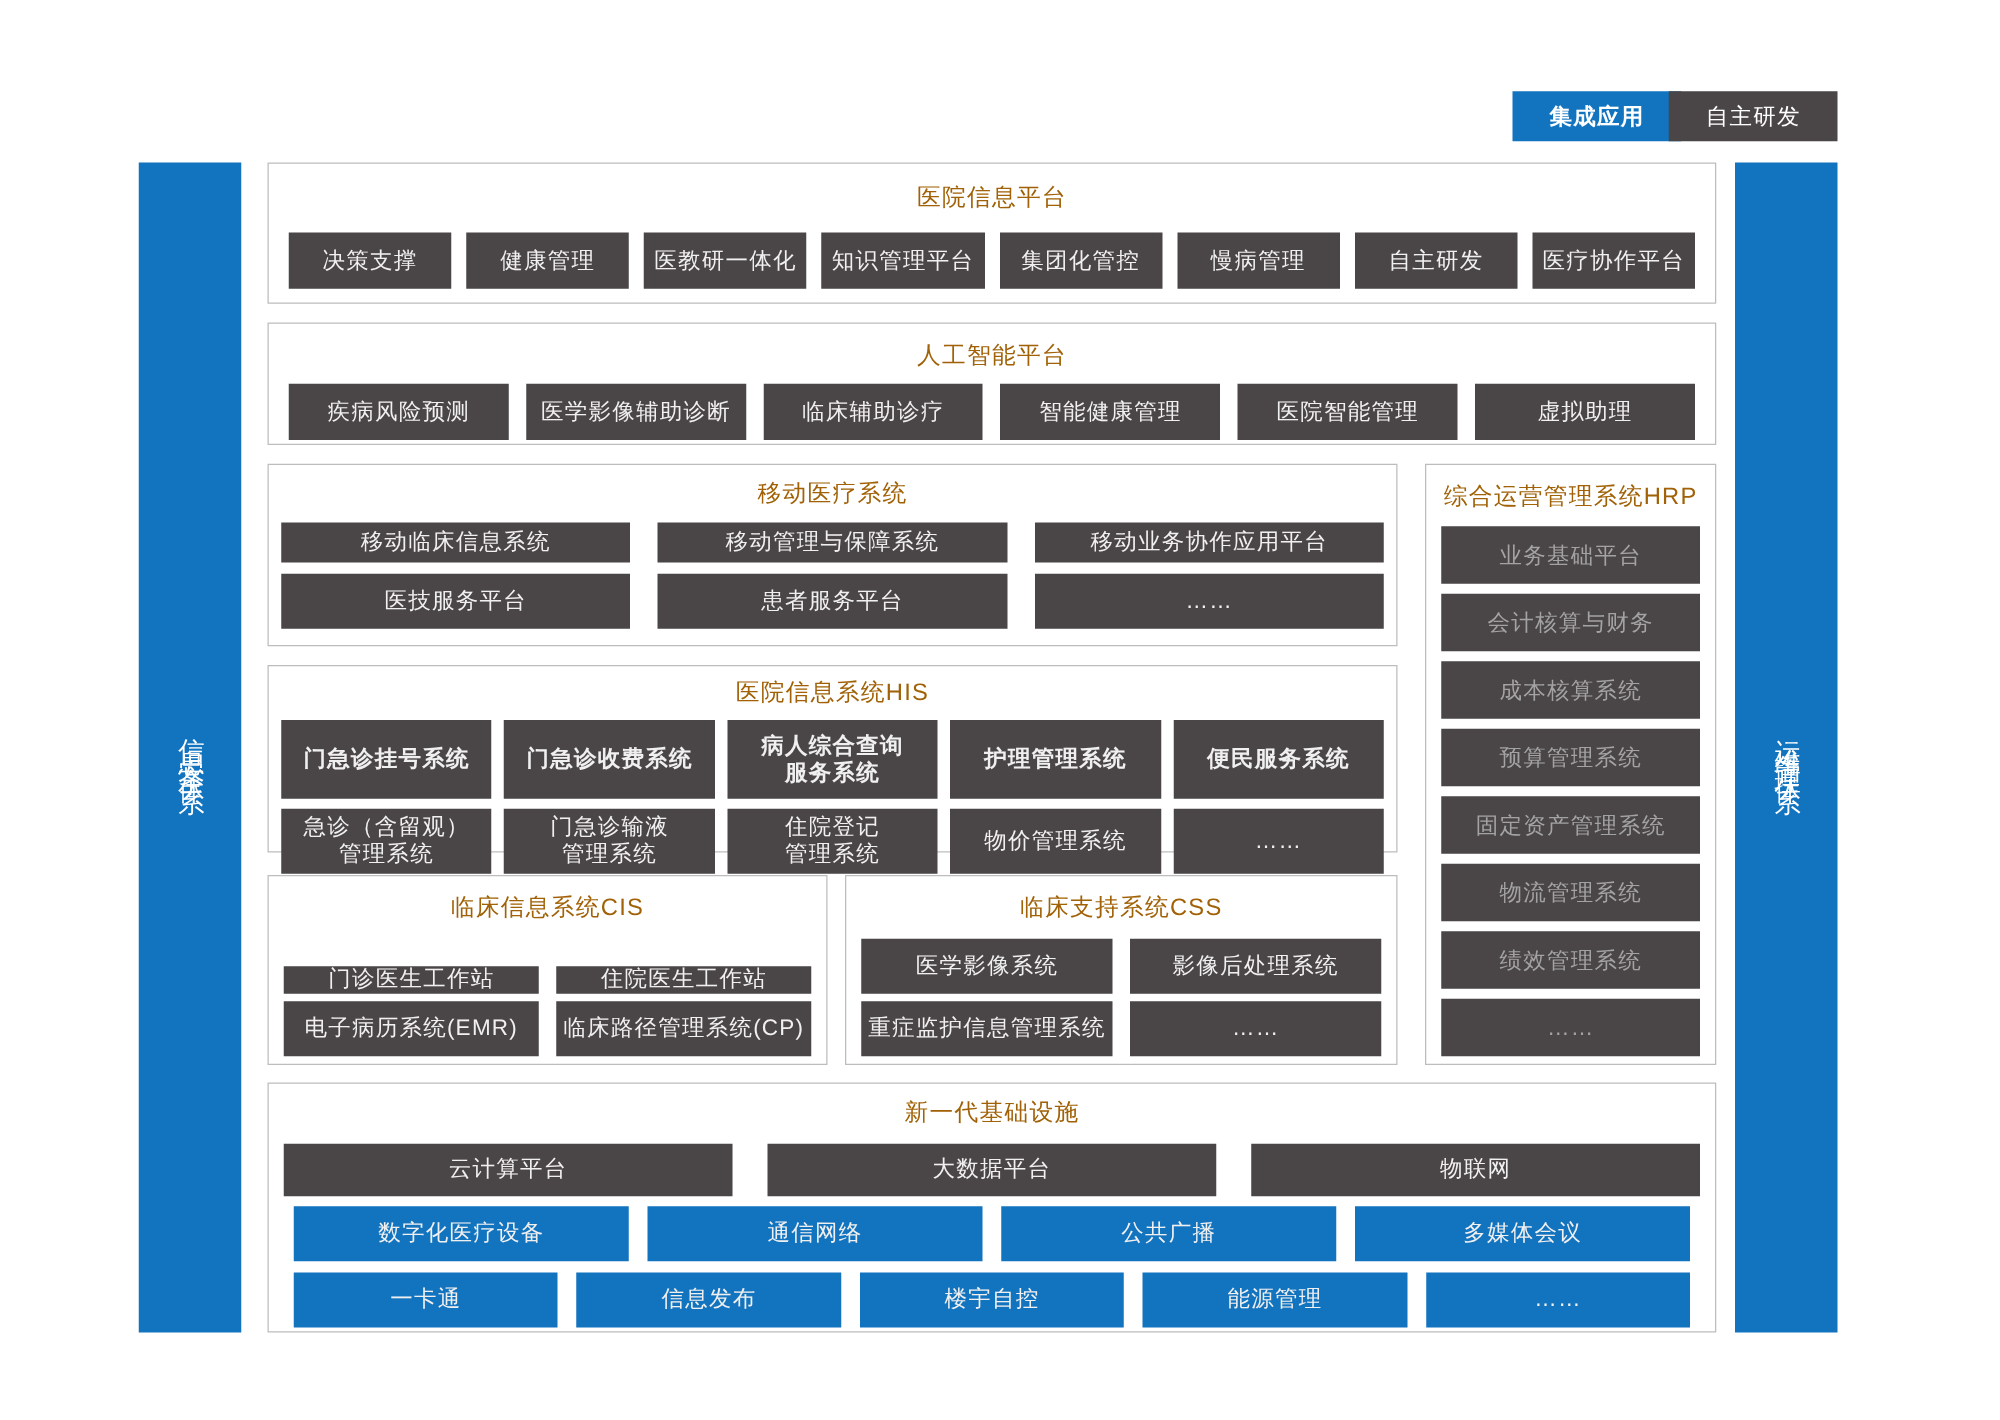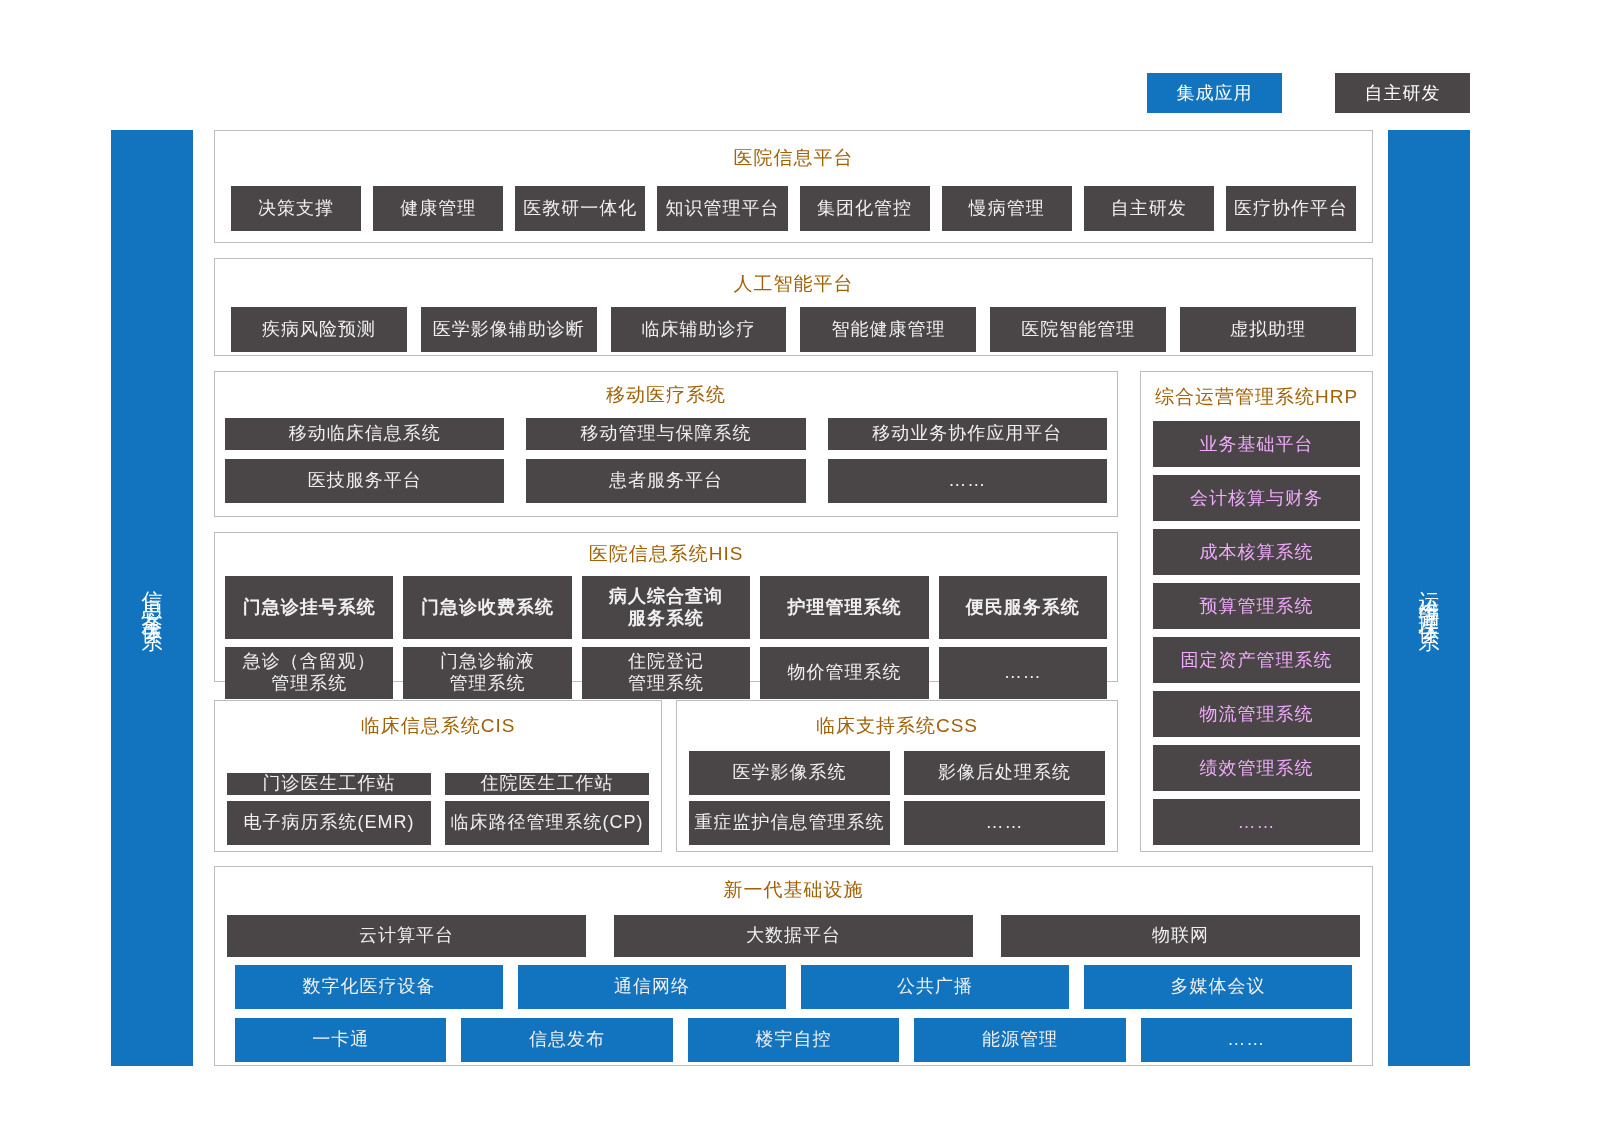--- a/index.html
+++ b/index.html
@@ -32,29 +32,29 @@
   }
   .brow{display:flex;}
   .box{
     background:#4a4546;color:#f1f0f0;font-size:18px;
     display:flex;align-items:center;justify-content:center;
     text-align:center;white-space:pre-line;line-height:1.2;
     flex:1;letter-spacing:1px;
   }
   .box.blue{background:#1273bf;}
   .hrp-box{
-    background:#4a4546;color:#f0abfc;font-size:18px;
+    background:#4a4546;color:#a3a3a3;font-size:18px;
     display:flex;align-items:center;justify-content:center;
     text-align:center;height:46px;margin:8px 12px 0;letter-spacing:1px;
   }
 </style>
 </head>
 <body>
 
-<div class="chip blue" style="left:1147px;top:73px;">集成应用</div>
+<div class="chip blue" style="left:1210px;top:73px;font-weight:bold;">集成应用</div>
 <div class="chip dark" style="left:1335px;top:73px;">自主研发</div>
 
 <div class="vbar" style="left:111px;">
   <span>信息安全体系</span>
 </div>
 <div class="vbar" style="left:1388px;">
   <span>运维管理体系</span>
 </div>
 
 <div class="sec" style="left:214px;top:130px;width:1159px;height:113px;">

